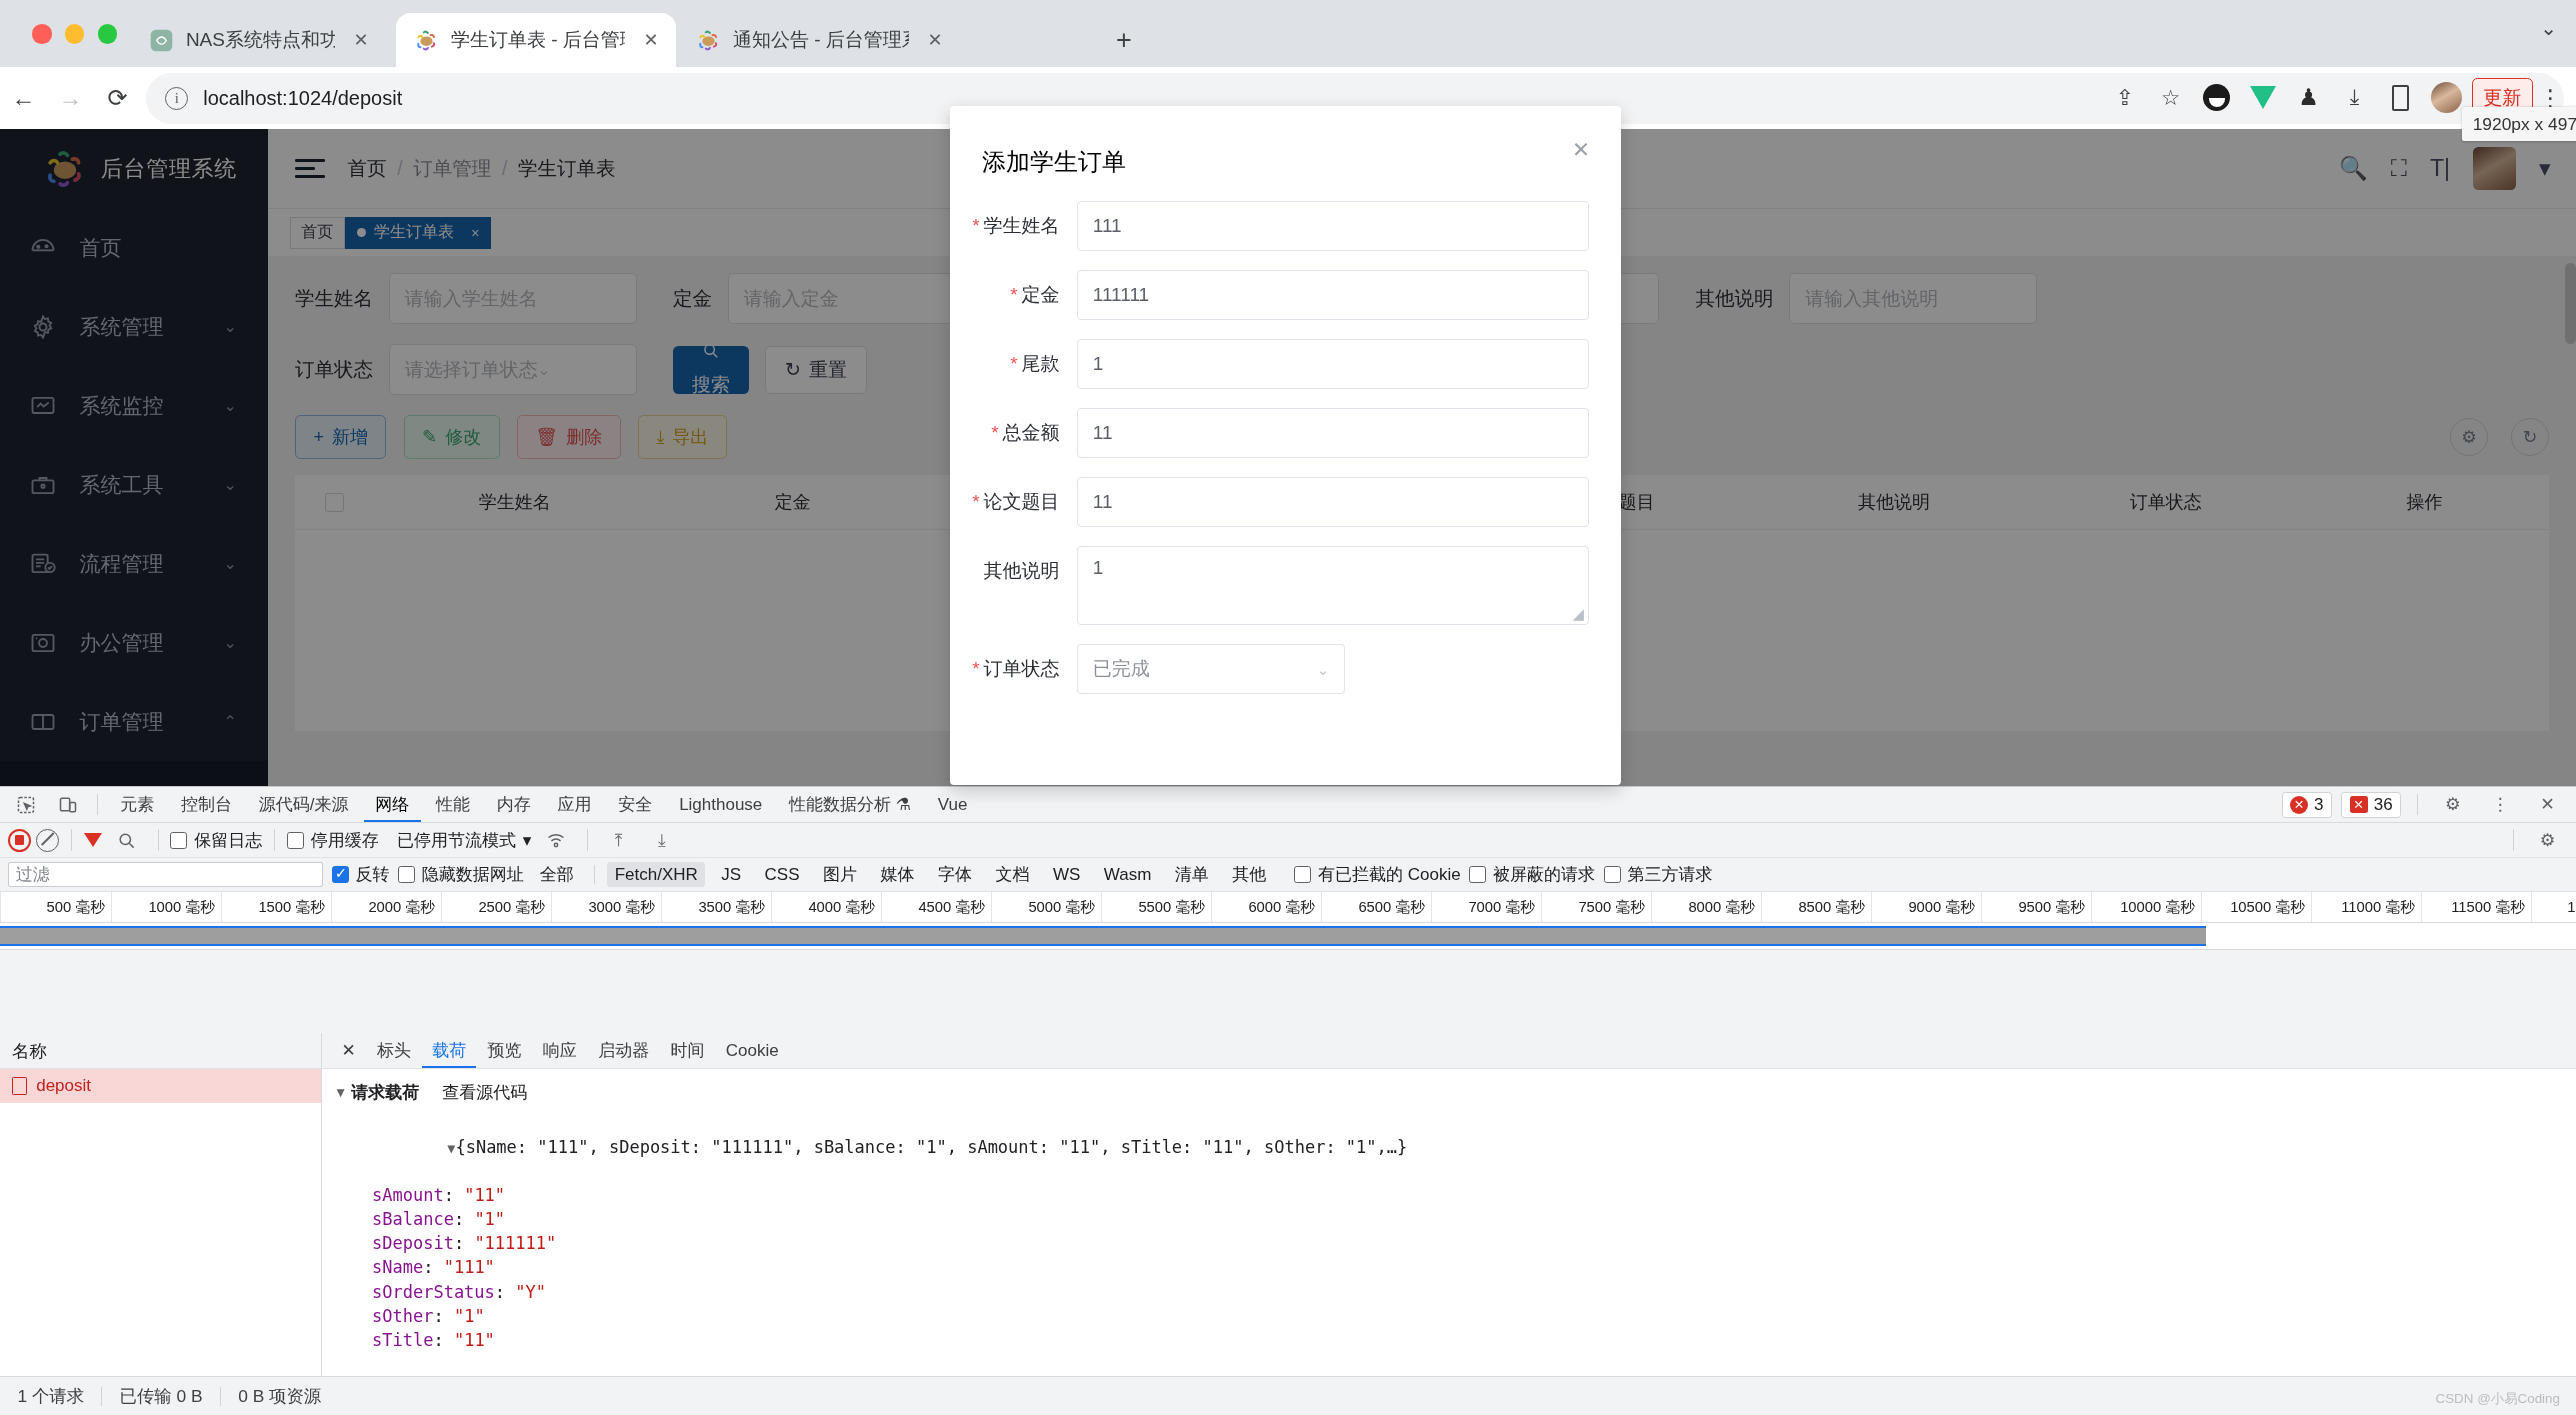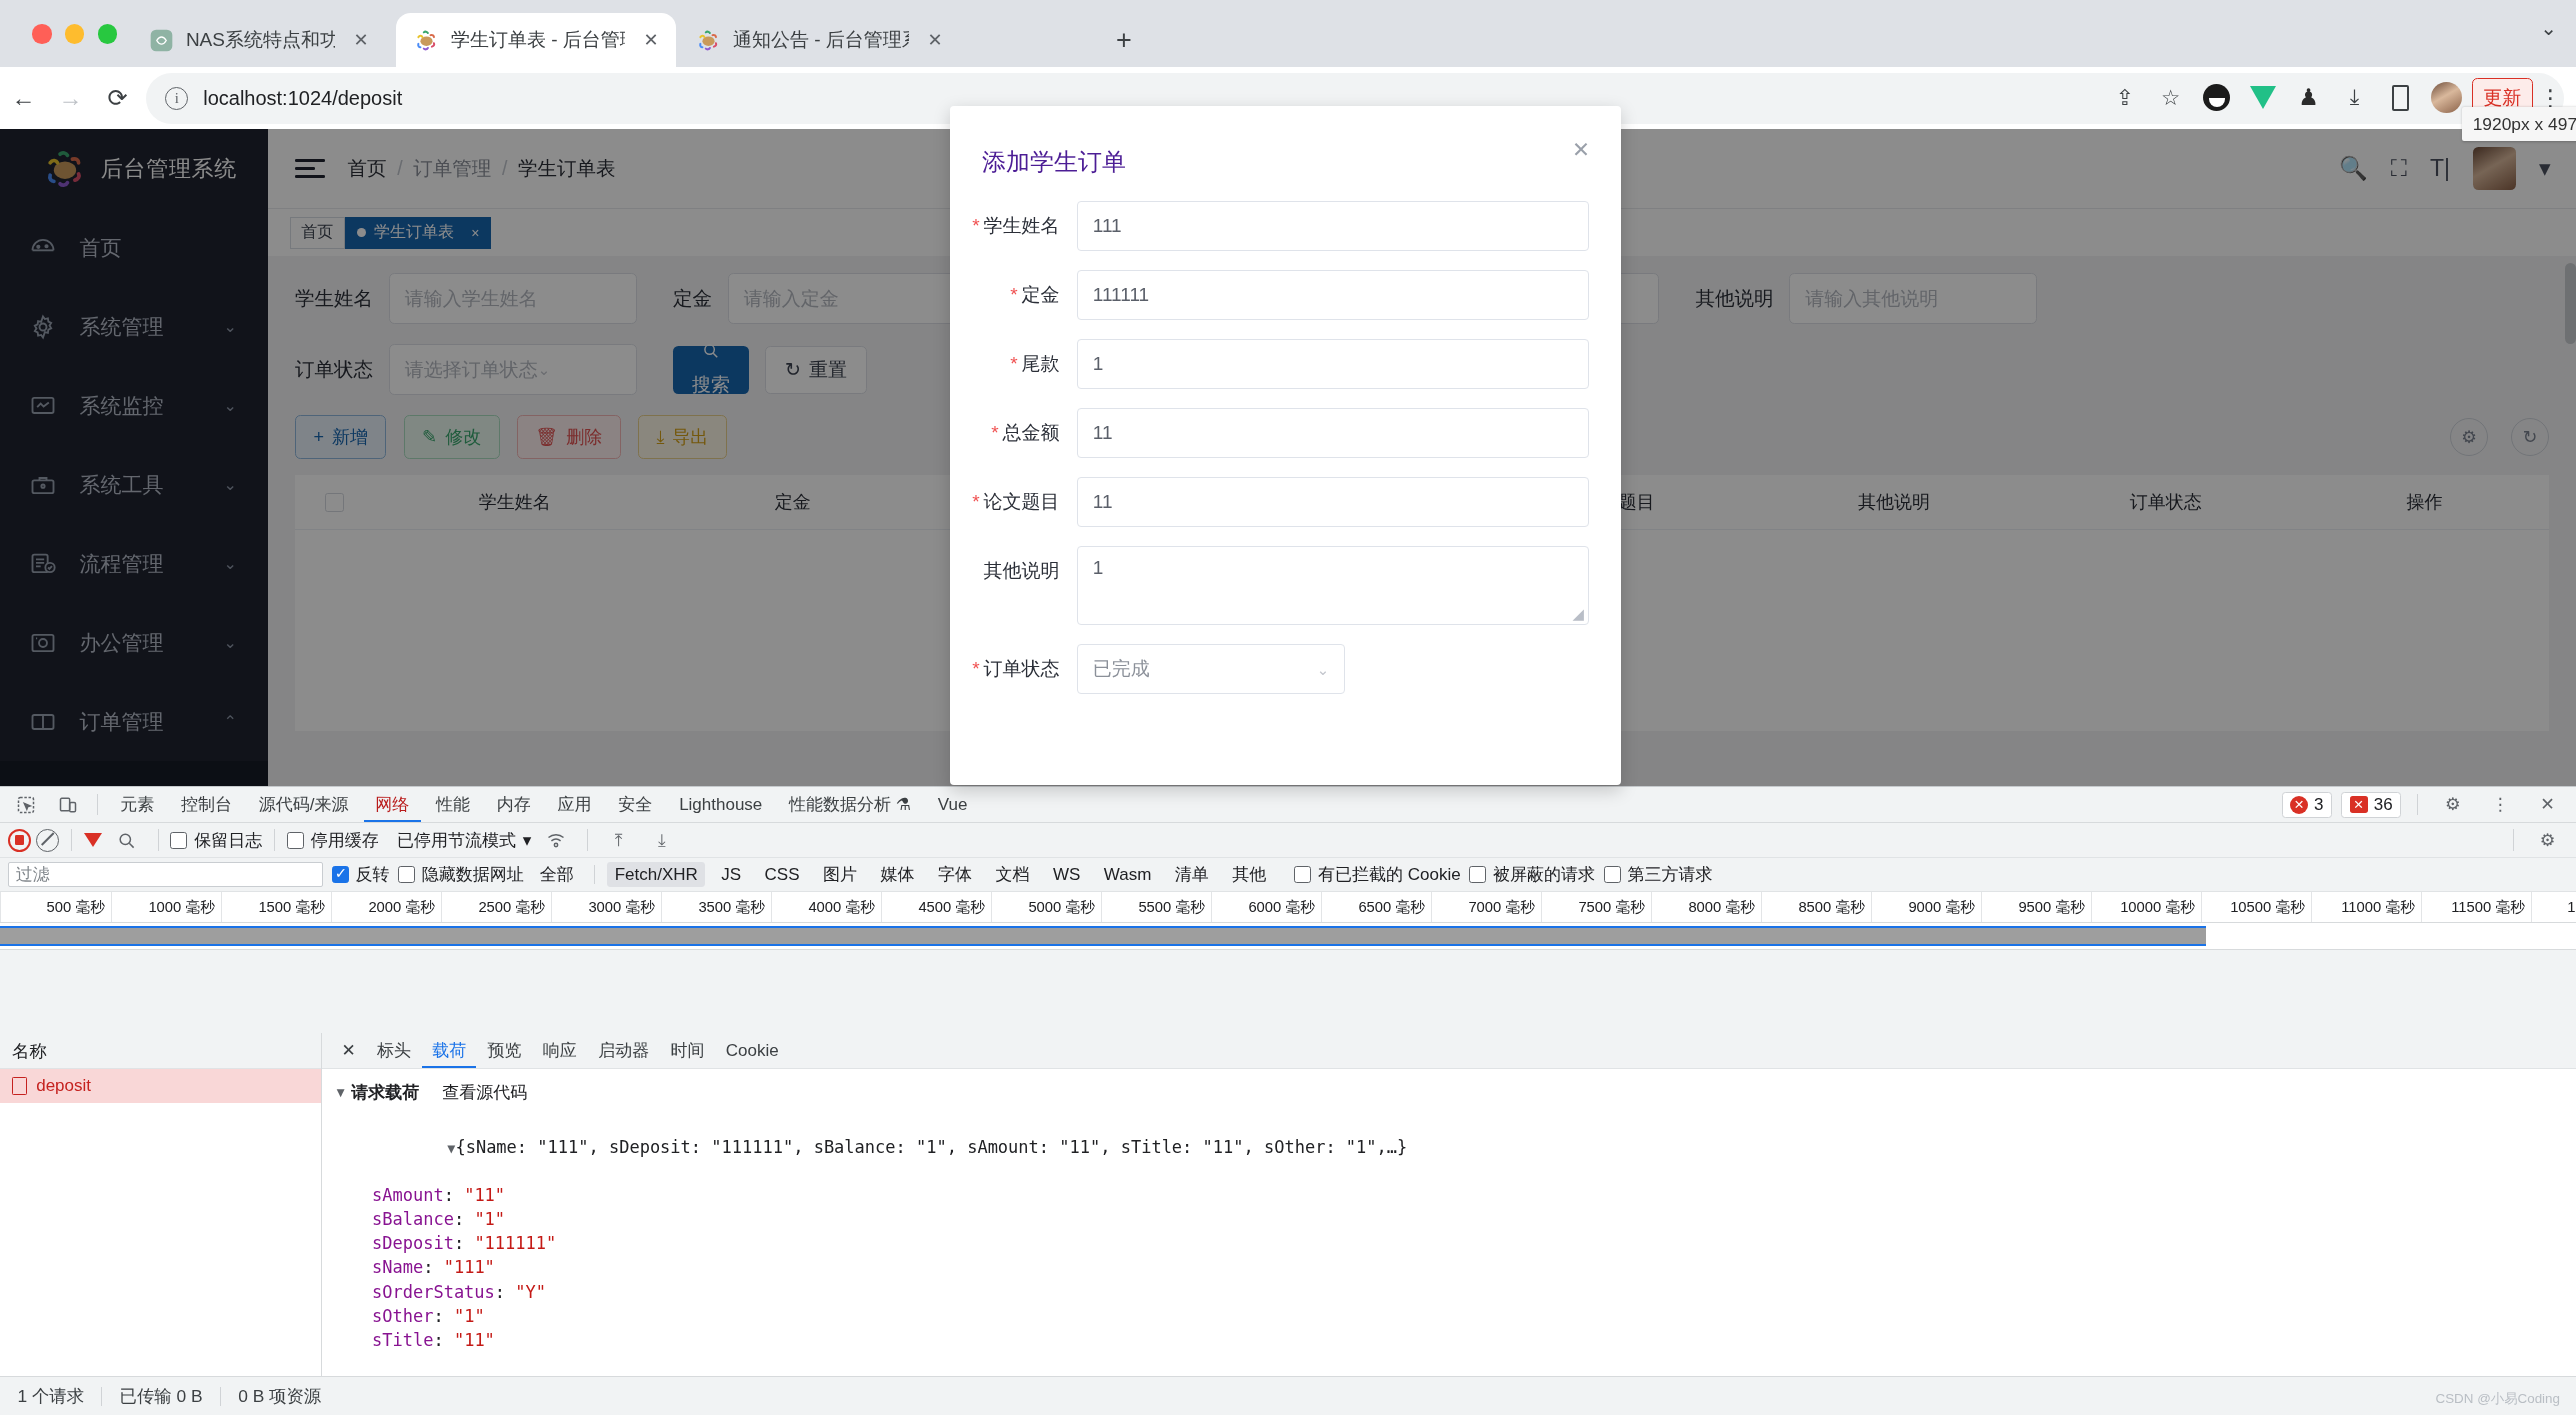--- a/index.html
+++ b/index.html
@@ -115,21 +115,21 @@
   .tbl-head { display: flex; height: 55px; align-items: center; border-bottom: 0.7px solid #ebeef5; font-size: 18px; color: #2b2f38; }
   .tbl-head .th { text-align: center; }
   .tbl-head .th.cb { width: 81px; display: flex; align-items: center; justify-content: center; }
   .chk-box { width: 19px; height: 19px; border: 1.1px solid #d3d7de; border-radius: 2.7px; background: #fff; }
   .tbl-body { height: 201px; background: #fff; }
 
   
   #modal { position: absolute; left: 950px; top: 106px; width: 671px; height: 679px;
            background: #fff; border-radius: 4px; z-index: 60; box-shadow: 0 5.4px 17.4px rgba(0,0,0,.18); overflow: hidden; }
   .modal-head { height: 78px; display: flex; align-items: center; padding: 0 32px; position: relative; }
-  .modal-title { font-size: 24px; color: #4c1d95; margin-top: 33px; }
+  .modal-title { font-size: 24px; color: #000000; margin-top: 33px; }
   .modal-close { position: absolute; right: 31px; top: 31px; font-size: 21.5px; color: #9aa0aa; cursor: pointer; }
   .modal-body { padding: 17.4px 32px 0 0; }
   .frow { display: flex; align-items: flex-start; margin-bottom: 19px; }
   .flabel { width: 127px; flex: 0 0 127px; text-align: right; padding-right: 17.4px; font-size: 19px;
             color: #2b2f38; line-height: 50px; white-space: nowrap; }
   .req-star { color: #f05252; margin-right: 4px; }
   .finput { flex: 1; height: 50px; border: 0.7px solid #dfe3ea; border-radius: 4px; display: flex; align-items: center;
             padding: 0 14.8px; font-size: 19px; color: #5a5f69; background: #fff; }
   .ftext { flex: 1; height: 79px; border: 0.7px solid #dfe3ea; border-radius: 4px; padding: 9.4px 14.8px;
            font-size: 19px; color: #5a5f69; background: #fff; position: relative; }
@@ -143,21 +143,21 @@
                 box-shadow: 0 0.7px 2.7px rgba(0,0,0,.22); }
 
   
   #devtools { position: absolute; left: 0; top: 786px; width: 2576px; height: 629px; background: #f1f3f4;
               border-top: 0.7px solid #c6cacd; font-size: 17.4px; color: #202124; }
   .dt-tabbar { height: 36px; display: flex; align-items: center; padding: 0 6.7px; gap: 4px; position: relative;
                border-bottom: 0.7px solid #d7dadc; }
   .dt-ic-btn { width: 38px; height: 31px; display: flex; align-items: center; justify-content: center; color: #5f6368; }
   .dt-sep { width: 0.7px; height: 21.5px; background: #d0d3d6; margin: 0 6.7px; }
   .dt-tab { height: 35px; padding: 0 11.4px; display: flex; align-items: center; font-size: 17px; color: #3c4043; cursor: pointer; }
-  .dt-tab.active { color: #b91c1c; box-shadow: inset 0 -2px 0 #1a73e8; }
+  .dt-tab.active { color: #000000; box-shadow: inset 0 -2px 0 #1a73e8; }
   .dt-right { position: absolute; right: 9.4px; display: flex; align-items: center; gap: 9.4px; }
   .pill { display: flex; align-items: center; gap: 6px; border: 0.7px solid #d0d3d6; border-radius: 3.4px;
           padding: 2px 7.4px; font-size: 17px; background: #fff; }
   .err-dot { width: 18px; height: 18px; border-radius: 50%; background: #d93025; color: #fff; font-size: 12.7px;
              display: flex; align-items: center; justify-content: center; }
   .warn-sq { width: 18px; height: 17px; border-radius: 2.7px; background: #d93025; color: #fff; font-size: 12.7px;
              display: flex; align-items: center; justify-content: center; }
 
   .nw-toolbar { height: 35px; display: flex; align-items: center; padding: 0 8px; gap: 5.4px; border-bottom: 0.7px solid #e0e3e5; position: relative; }
   .rec-btn { width: 23px; height: 23px; border-radius: 50%; border: 2px solid #d93025; display: flex; align-items: center; justify-content: center; }

